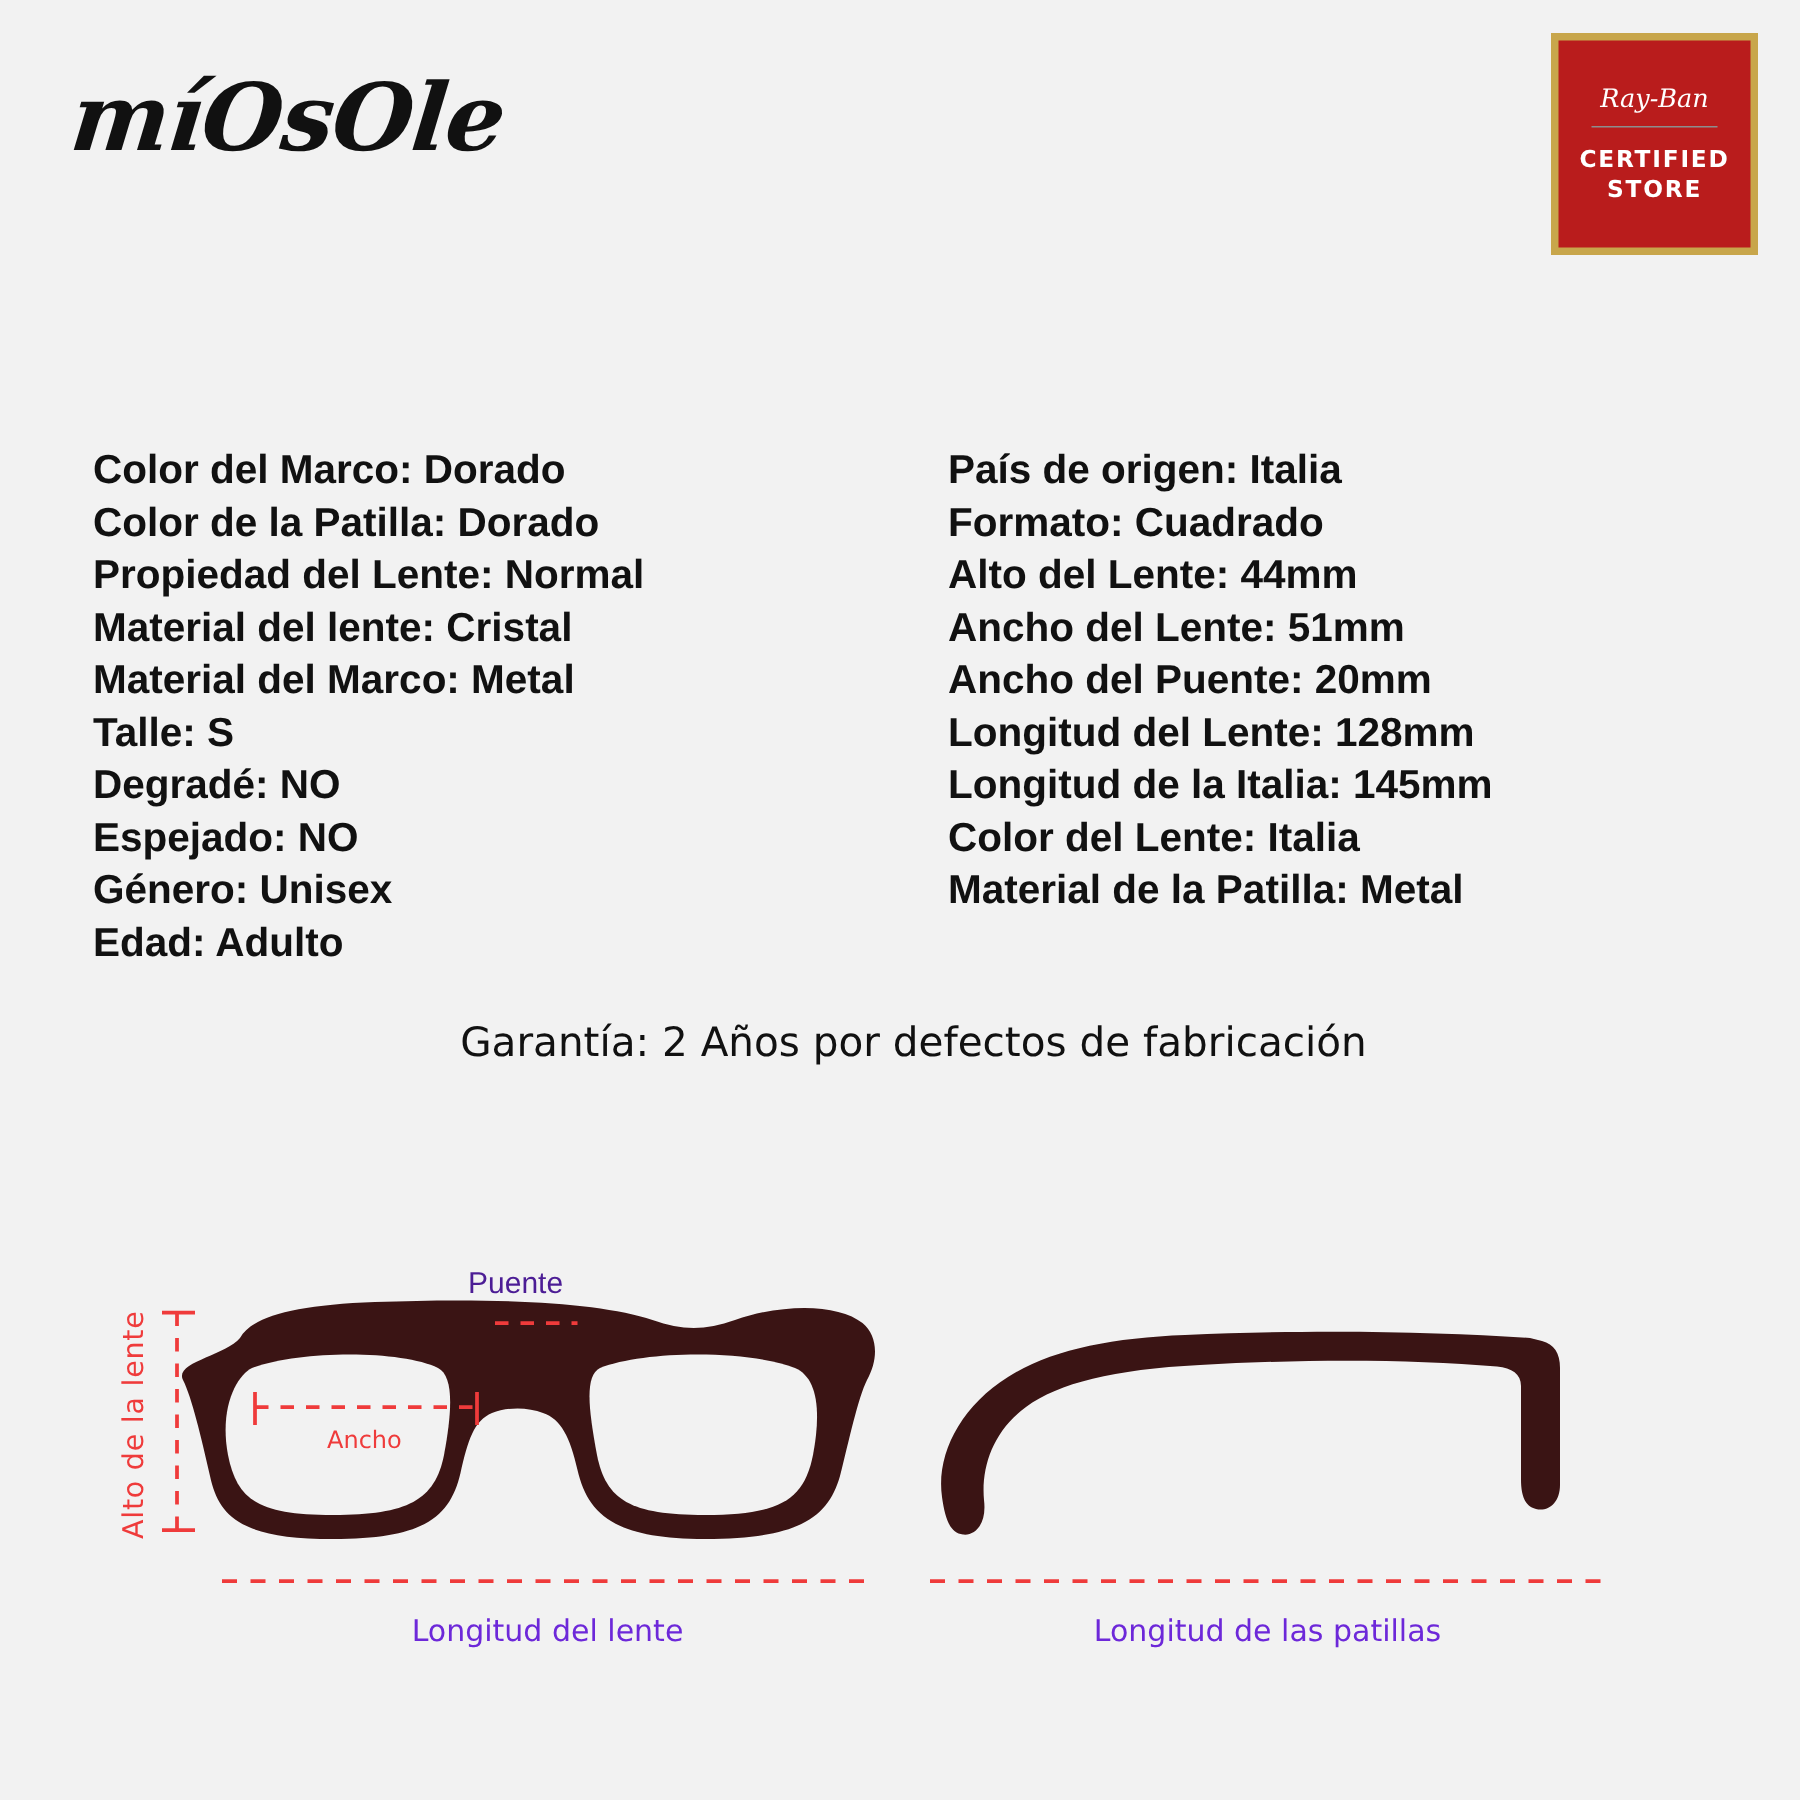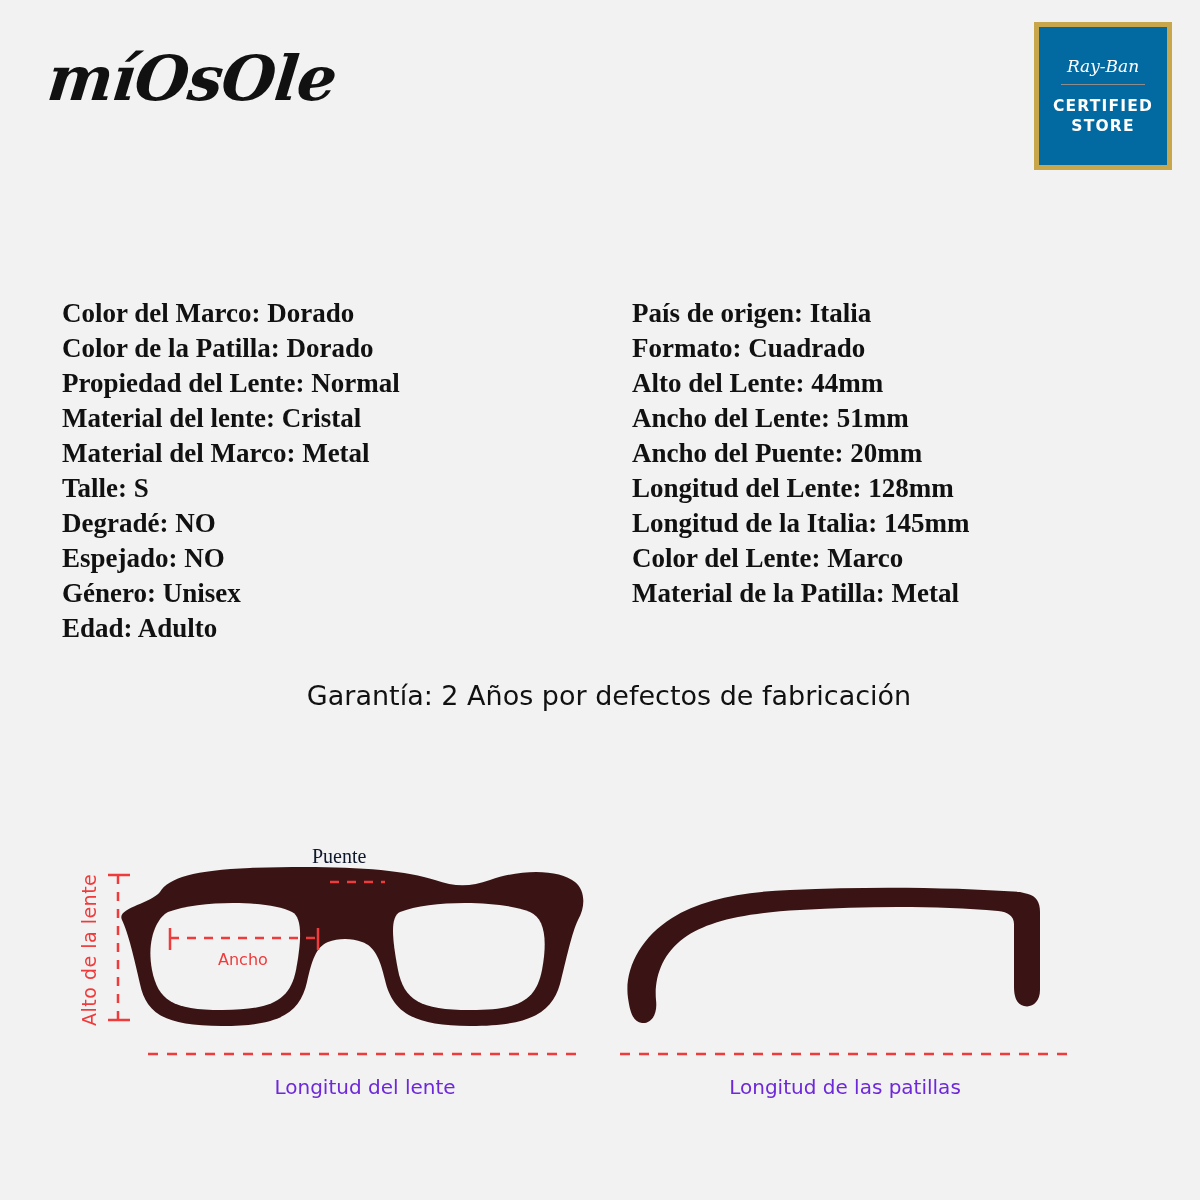--- a/index.html
+++ b/index.html
@@ -27,21 +27,21 @@
     color: #111;
     transform: skewX(-6deg);
   }
 
   .certified-badge {
     position: absolute;
     right: 28px;
     top: 22px;
     width: 138px;
     height: 148px;
-    background: #0369a1;
+    background: #b91c1c;
     border: 5px solid #c8a64b;
     display: flex;
     flex-direction: column;
     align-items: center;
     justify-content: center;
     padding: 8px;
   }
   .certified-badge .rb-script {
     font-family: "DejaVu Serif", serif;
     font-style: italic;
@@ -78,21 +78,21 @@
     position: absolute;
     top: 296px;
     left: 0;
     width: 1200px;
     display: flex;
   }
   .spec-col { }
   .spec-col.left { margin-left: 62px; width: 560px; }
   .spec-col.right { margin-left: 10px; width: 560px; }
   .spec-line {
-    font-family: Liberation Serif, serif;
+    font-family: Liberation Sans, sans-serif;
     font-weight: bold;
     font-size: 27px;
     line-height: 35px;
     color: #111;
     white-space: nowrap;
   }
 
   .warranty {
     position: absolute;
     top: 680px;
@@ -123,23 +123,23 @@
     color: #6d28d9;
     text-align: center;
   }
   .cap-front { top: 1075px; left: 150px; width: 430px; }
   .cap-side  { top: 1075px; left: 620px; width: 450px; }
 
   .lbl-puente {
     position: absolute;
     top: 845px;
     left: 312px;
-    font-family: Liberation Serif, serif;
+    font-family: Liberation Sans, sans-serif;
     font-size: 20px;
-    color: #0f172a;
+    color: #4c1d95;
   }
   .lbl-ancho {
     position: absolute;
     top: 950px;
     left: 218px;
     font-family: "DejaVu Sans", sans-serif;
     font-size: 16px;
     color: #ef3b3b;
   }
   .lbl-alto {
@@ -183,21 +183,21 @@
     <div class="spec-line">Edad: Adulto</div>
   </div>
   <div class="spec-col right">
     <div class="spec-line">País de origen: Italia</div>
     <div class="spec-line">Formato: Cuadrado</div>
     <div class="spec-line">Alto del Lente: 44mm</div>
     <div class="spec-line">Ancho del Lente: 51mm</div>
     <div class="spec-line">Ancho del Puente: 20mm</div>
     <div class="spec-line">Longitud del Lente: 128mm</div>
     <div class="spec-line">Longitud de la Italia: 145mm</div>
-    <div class="spec-line">Color del Lente: Marco</div>
+    <div class="spec-line">Color del Lente: Italia</div>
     <div class="spec-line">Material de la Patilla: Metal</div>
   </div>
 </div>
 
 <div class="warranty">Garantía: 2 Años por defectos de fabricación</div>
 
 <div class="diagram">
   <svg width="1200" height="330" viewBox="0 0 1200 330" xmlns="http://www.w3.org/2000/svg">
 
     <g>

